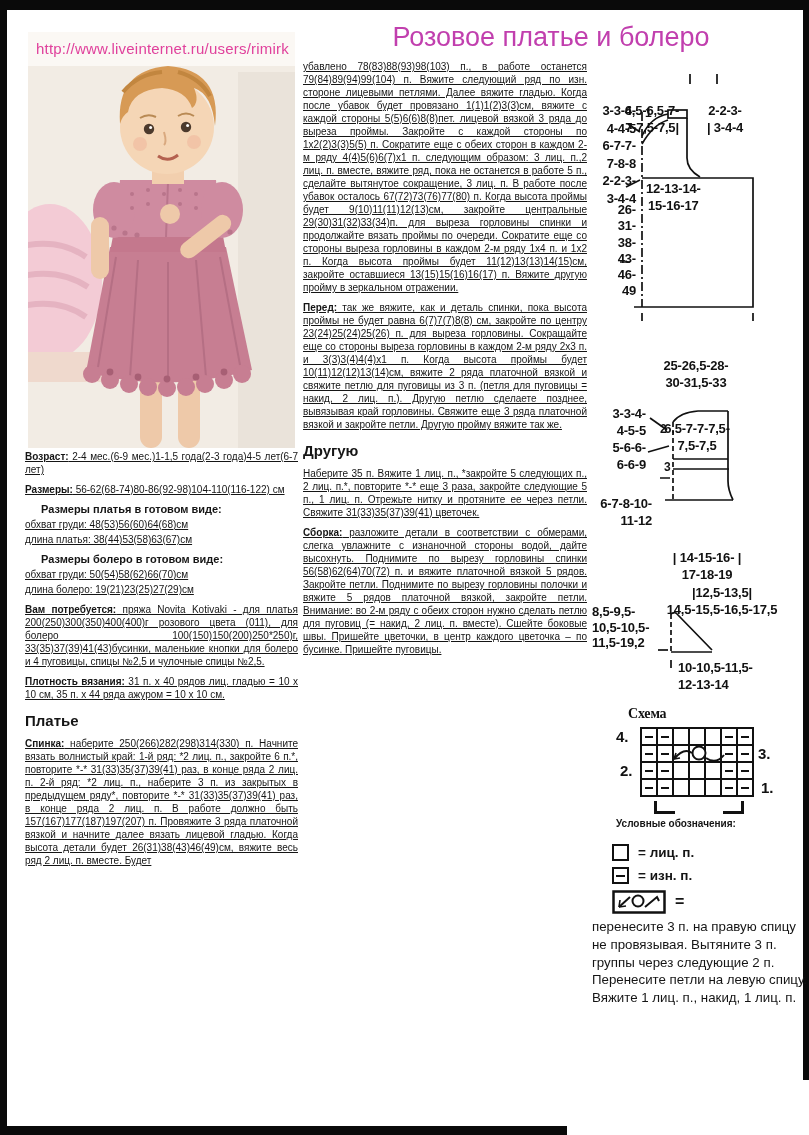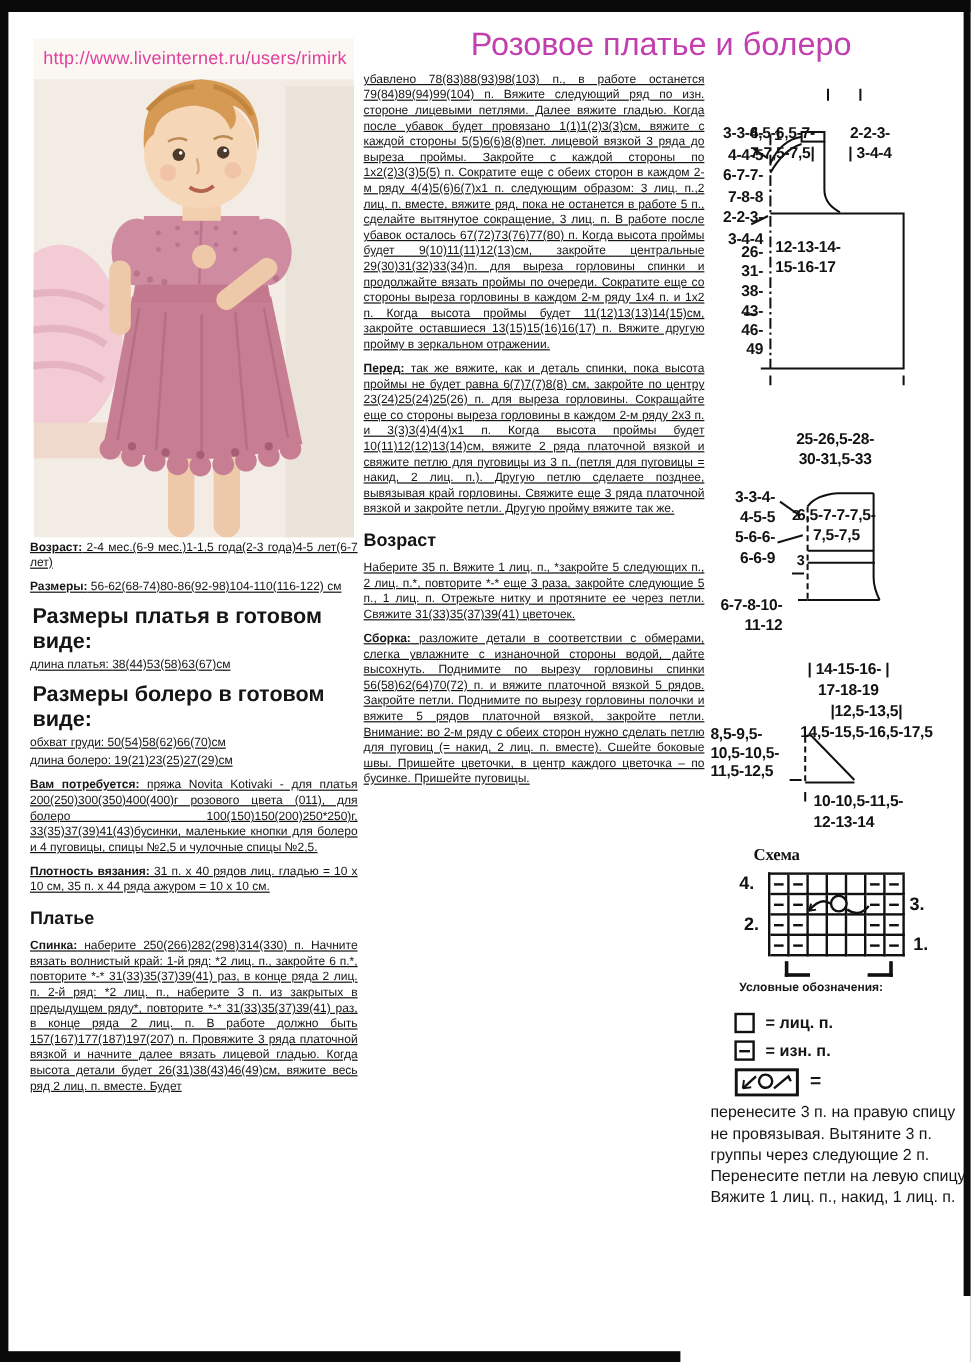--- a/index.html
+++ b/index.html
@@ -19,21 +19,21 @@
 
   
   #photo{position:absolute;left:28px;top:32px;width:267px;height:416px;}
 
   
   .col{position:absolute;}
   #left-col{left:25px;top:450px;width:273px;}
   #mid-col{left:303px;top:60px;width:284px;}
   .para{font-size:10px;line-height:1.3;text-align:justify;margin:0 0 7px 0;text-decoration:underline;}
   .para b{font-weight:bold;}
-  .subhead{font-weight:bold;font-size:18px;margin:2px 0 3px 2px;}
+  .subhead{font-weight:bold;font-size:11px;margin:2px 0 3px 16px;}
   .bighead{font-weight:bold;font-size:15px;margin:11px 0 8px 0;}
 
   
   .diagram{position:absolute;}
   .dlab{position:absolute;font-weight:bold;font-size:13px;line-height:1.3;
         white-space:pre-line;letter-spacing:-.2px;color:#111;}
   .dlab.right{text-align:right;}
   .dlab.center{text-align:center;margin-top:41px;}
   .dlab.small{font-size:12px;}
   svg{display:block;}
@@ -151,29 +151,30 @@
       <circle cx="166" cy="110" r="7" fill="#efb79a" opacity=".55"></circle>
     </svg>
   </div>
 
   <div id="url-link">http://www.liveinternet.ru/users/rimirk</div>
   <div id="page-title">Розовое платье и болеро</div>
 
   <div class="col" id="mid-col">
     <p class="para">убавлено 78(83)88(93)98(103) п., в работе останется 79(84)89(94)99(104) п. Вяжите следующий ряд по изн. стороне лицевыми петлями. Далее вяжите гладью. Когда после убавок будет провязано 1(1)1(2)3(3)см, вяжите с каждой стороны 5(5)6(6)8(8)пет. лицевой вязкой 3 ряда до выреза проймы. Закройте с каждой стороны по 1x2(2)3(3)5(5) п. Сократите еще с обеих сторон в каждом 2-м ряду 4(4)5(6)6(7)x1 п. следующим образом: 3 лиц. п.,2 лиц. п. вместе, вяжите ряд, пока не останется в работе 5 п., сделайте вытянутое сокращение, 3 лиц. п. В работе после убавок осталось 67(72)73(76)77(80) п. Когда высота проймы будет 9(10)11(11)12(13)см, закройте центральные 29(30)31(32)33(34)п. для выреза горловины спинки и продолжайте вязать проймы по очереди. Сократите еще со стороны выреза горловины в каждом 2-м ряду 1x4 п. и 1x2 п. Когда высота проймы будет 11(12)13(13)14(15)см, закройте оставшиеся 13(15)15(16)16(17) п. Вяжите другую пройму в зеркальном отражении.</p>
     <p class="para"><b>Перед:</b><span> так же вяжите, как и деталь спинки, пока высота проймы не будет равна 6(7)7(7)8(8) см, закройте по центру 23(24)25(24)25(26) п. для выреза горловины. Сокращайте еще со стороны выреза горловины в каждом 2-м ряду 2x3 п. и 3(3)3(4)4(4)x1 п. Когда высота проймы будет 10(11)12(12)13(14)см, вяжите 2 ряда платочной вязкой и свяжите петлю для пуговицы из 3 п. (петля для пуговицы = накид, 2 лиц. п.). Другую петлю сделаете позднее, вывязывая край горловины. Свяжите еще 3 ряда платочной вязкой и закройте петли. Другую пройму вяжите так же.</span></p>
-    <div class="bighead">Возраст</div>
+    <div class="bighead">Другую</div>
     <p class="para">Наберите 35 п. Вяжите 1 лиц. п., *закройте 5 следующих п., 2 лиц. п.*, повторите *-* еще 3 раза, закройте следующие 5 п., 1 лиц. п. Отрежьте нитку и протяните ее через петли. Свяжите 31(33)35(37)39(41) цветочек.</p>
     <p class="para"><b>Сборка:</b><span> разложите детали в соответствии с обмерами, слегка увлажните с изнаночной стороны водой, дайте высохнуть. Поднимите по вырезу горловины спинки 56(58)62(64)70(72) п. и вяжите платочной вязкой 5 рядов. Закройте петли. Поднимите по вырезу горловины полочки и вяжите 5 рядов платочной вязкой, закройте петли. Внимание: во 2-м ряду с обеих сторон нужно сделать петлю для пуговиц (= накид, 2 лиц. п. вместе). Сшейте боковые швы. Пришейте цветочки, в центр каждого цветочка – по бусинке. Пришейте пуговицы.</span></p>
   </div>
 
   <div class="col" id="left-col">
     <p class="para"><b>Возраст:</b><span> 2-4 мес.(6-9 мес.)1-1,5 года(2-3 года)4-5 лет(6-7 лет)</span></p>
     <p class="para"><b>Размеры:</b><span> 56-62(68-74)80-86(92-98)104-110(116-122) см</span></p>
     <div class="subhead">Размеры платья в готовом виде:</div>
+    <p class="para" style="margin-bottom:2px">обхват груди: 48(53)56(60)64(68)см</p>
     <p class="para">длина платья: 38(44)53(58)63(67)см</p>
     <div class="subhead">Размеры болеро в готовом виде:</div>
     <p class="para" style="margin-bottom:2px">обхват груди: 50(54)58(62)66(70)см</p>
     <p class="para">длина болеро: 19(21)23(25)27(29)см</p>
     <p class="para"><b>Вам потребуется:</b><span> пряжа Novita Kotivaki - для платья 200(250)300(350)400(400)г розового цвета (011), для болеро 100(150)150(200)250*250)г, 33(35)37(39)41(43)бусинки, маленькие кнопки для болеро и 4 пуговицы, спицы №2,5 и чулочные спицы №2,5.</span></p>
     <p class="para"><b>Плотность вязания:</b><span> 31 п. x 40 рядов лиц. гладью = 10 x 10 см, 35 п. x 44 ряда ажуром = 10 x 10 см.</span></p>
     <div class="bighead">Платье</div>
     <p class="para"><b>Спинка:</b><span> наберите 250(266)282(298)314(330) п. Начните вязать волнистый край: 1-й ряд: *2 лиц. п., закройте 6 п.*, повторите *-* 31(33)35(37)39(41) раз, в конце ряда 2 лиц. п. 2-й ряд: *2 лиц. п., наберите 3 п. из закрытых в предыдущем ряду*, повторите *-* 31(33)35(37)39(41) раз, в конце ряда 2 лиц. п. В работе должно быть 157(167)177(187)197(207) п. Провяжите 3 ряда платочной вязкой и начните далее вязать лицевой гладью. Когда высота детали будет 26(31)38(43)46(49)см, вяжите весь ряд 2 лиц. п. вместе. Будет</span></p>
   </div>
 
@@ -197,21 +198,21 @@
 7-7,5-7,5|</div>
     <div class="dlab center" style="left:104px;top:0;width:62px;">2-2-3-
 | 3-4-4</div>
     <div class="dlab right" style="left:0;top:40px;width:46px;line-height:17.6px;">3-3-4-
 4-4-5
 6-7-7-
 7-8-8
 2-2-3-
 3-4-4</div>
     <div class="dlab small" style="left:55px;top:44px;">1</div>
-    <div class="dlab" style="left:56px;top:136px;">12-13-14-
+    <div class="dlab" style="left:56px;top:119px;text-align:center;">12-13-14-
 15-16-17</div>
     <div class="dlab right" style="left:0;top:140px;width:46px;line-height:16.3px;">26-
 31-
 38-
 43-
 46-
 49</div>
     <div class="dlab center" style="left:46px;top:255px;width:120px;">25-26,5-28-
 30-31,5-33</div>
   </div>
@@ -251,21 +252,21 @@
       <g stroke="#111" stroke-width="1.7" fill="none">
         <path d="M81,16 V54" stroke-dasharray="5 3"></path>
         <path d="M81,54 H122"></path>
         <path d="M81,16 Q85,13 88,17 L122,52"></path>
         <path d="M81,62 V70"></path>
         <path d="M68,52 H78"></path>
       </g>
     </svg>
     <div class="dlab" style="left:2px;top:6px;line-height:15.6px;">8,5-9,5-
 10,5-10,5-
-11,5-12,5</div>
+11,5-19,2</div>
     <div class="dlab" style="left:88px;top:62px;">10-10,5-11,5-
 12-13-14</div>
   </div>
 
   <div class="diagram" id="schema" style="left:590px;top:705px;width:219px;height:112px;">
     <div class="dlab" style="left:38px;top:0;font-weight:600;font-size:14px;font-family:Liberation Serif, serif;">Схема</div>
     <div id="schema-grid">
         <div class="sc purl"></div>
         <div class="sc purl"></div>
         <div class="sc"></div>

